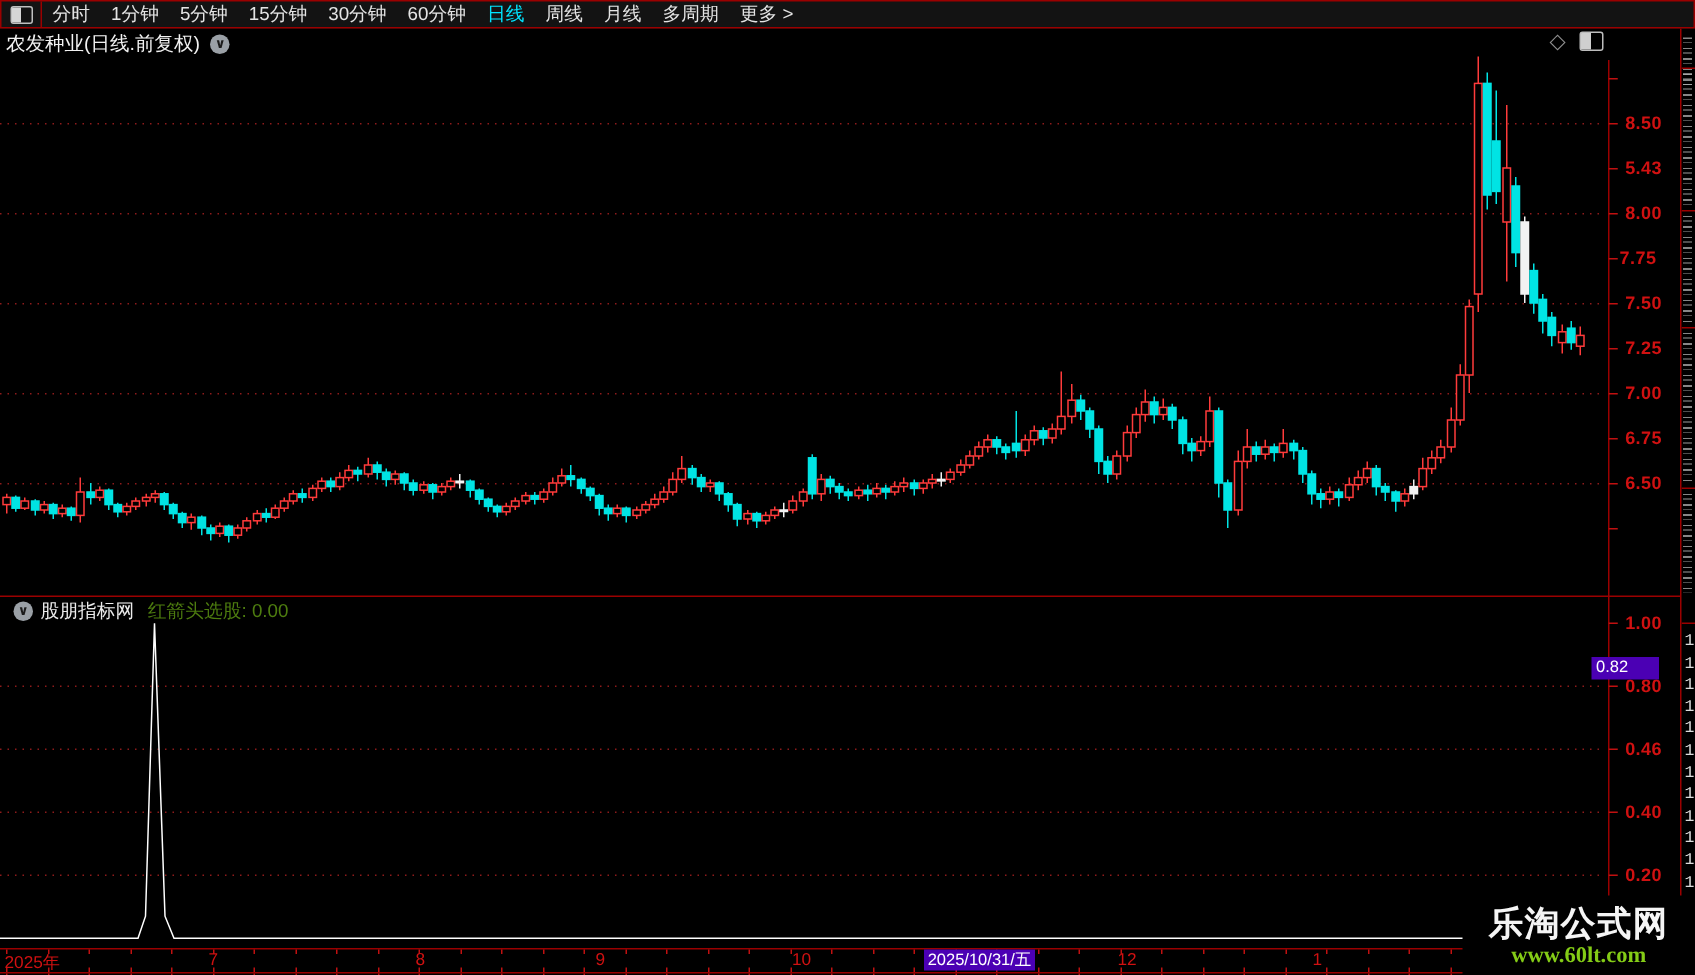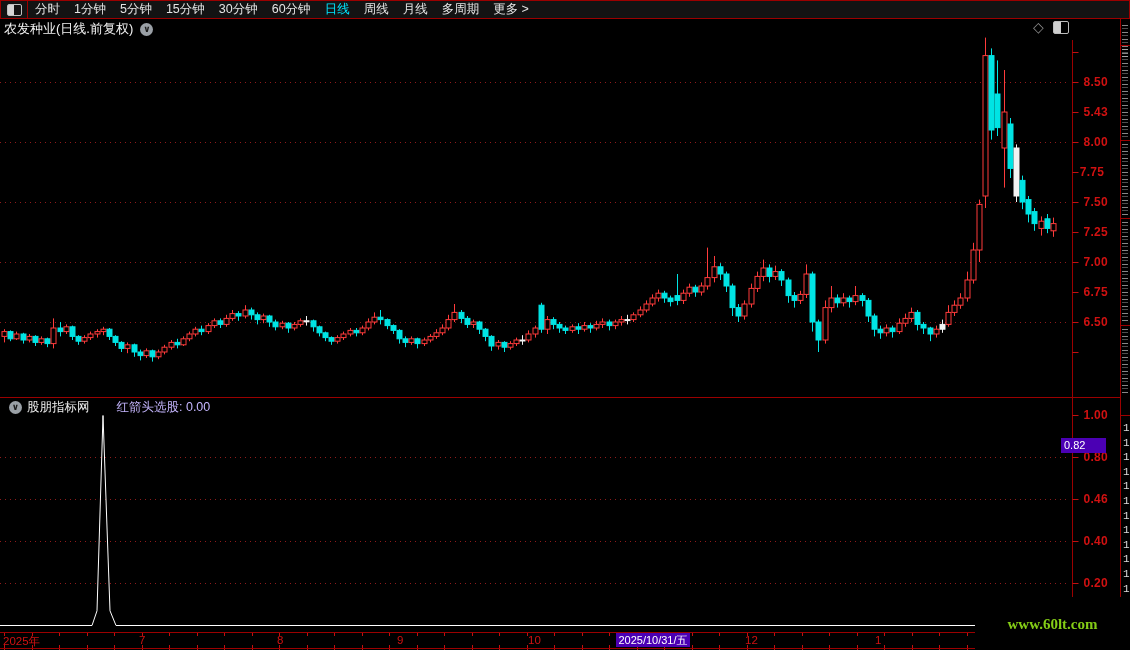--- a/index.html
+++ b/index.html
@@ -23,21 +23,21 @@
   .chart-title{margin-left:4px;font-size:13px;color:#f2f2f2;white-space:nowrap;}
   .circle-chevron{display:inline-block;width:13px;height:13px;border-radius:50%;background:#9aa0a6;
                   color:#1b1b1b;font-size:9px;line-height:13px;text-align:center;margin-left:7px;font-weight:bold;}
   .chart-corner-icons{position:absolute;left:1033px;top:20px;display:flex;align-items:center;gap:9px;z-index:5;}
   .diamond-icon{color:#8f8f8f;font-size:14px;line-height:14px;}
   .win-icon{width:14px;height:11px;border:1px solid #bdbdbd;border-radius:2px;
             background:linear-gradient(90deg,#cfcfcf 0 48%,transparent 48%);}
   
   .ind-header{position:absolute;left:2px;top:399px;display:flex;align-items:center;z-index:5;}
   .ind-source{font-size:12.5px;color:#ececec;margin-left:5px;}
-  .ind-formula{font-size:12.5px;color:#c4b5fd;margin-left:27px;}
+  .ind-formula{font-size:12.5px;color:#4d7c0f;margin-left:9px;}
   
   .price-axis-label{position:absolute;left:1076px;width:32px;text-align:right;font-size:12px;
                     color:#d01111;font-weight:bold;letter-spacing:.3px;z-index:6;}
   .month-label{position:absolute;top:634px;font-size:11.5px;color:#d01111;z-index:6;white-space:nowrap;}
   .value-badge{position:absolute;left:1061px;top:438px;width:42px;height:15px;background:#4b00b4;
                color:#fff;font-size:11px;line-height:15px;padding-left:3px;z-index:7;}
   .date-badge{position:absolute;left:616px;top:633px;width:74px;height:14px;background:#4b00b4;
               color:#fff;font-size:11px;line-height:14px;text-align:center;z-index:7;white-space:nowrap;}
   
   .sidebar{position:absolute;left:1121px;top:19px;width:9px;height:631px;overflow:hidden;z-index:8;}
@@ -639,15 +639,16 @@
 1
 1
 1
 1
 1
 1
 1</div>
   </div>
 
   <div class="watermark">
+    <div class="wm-line1">乐淘公式网</div>
     <div class="wm-line2">www.60lt.com</div>
   </div>
 </div>
 
 </body></html>

